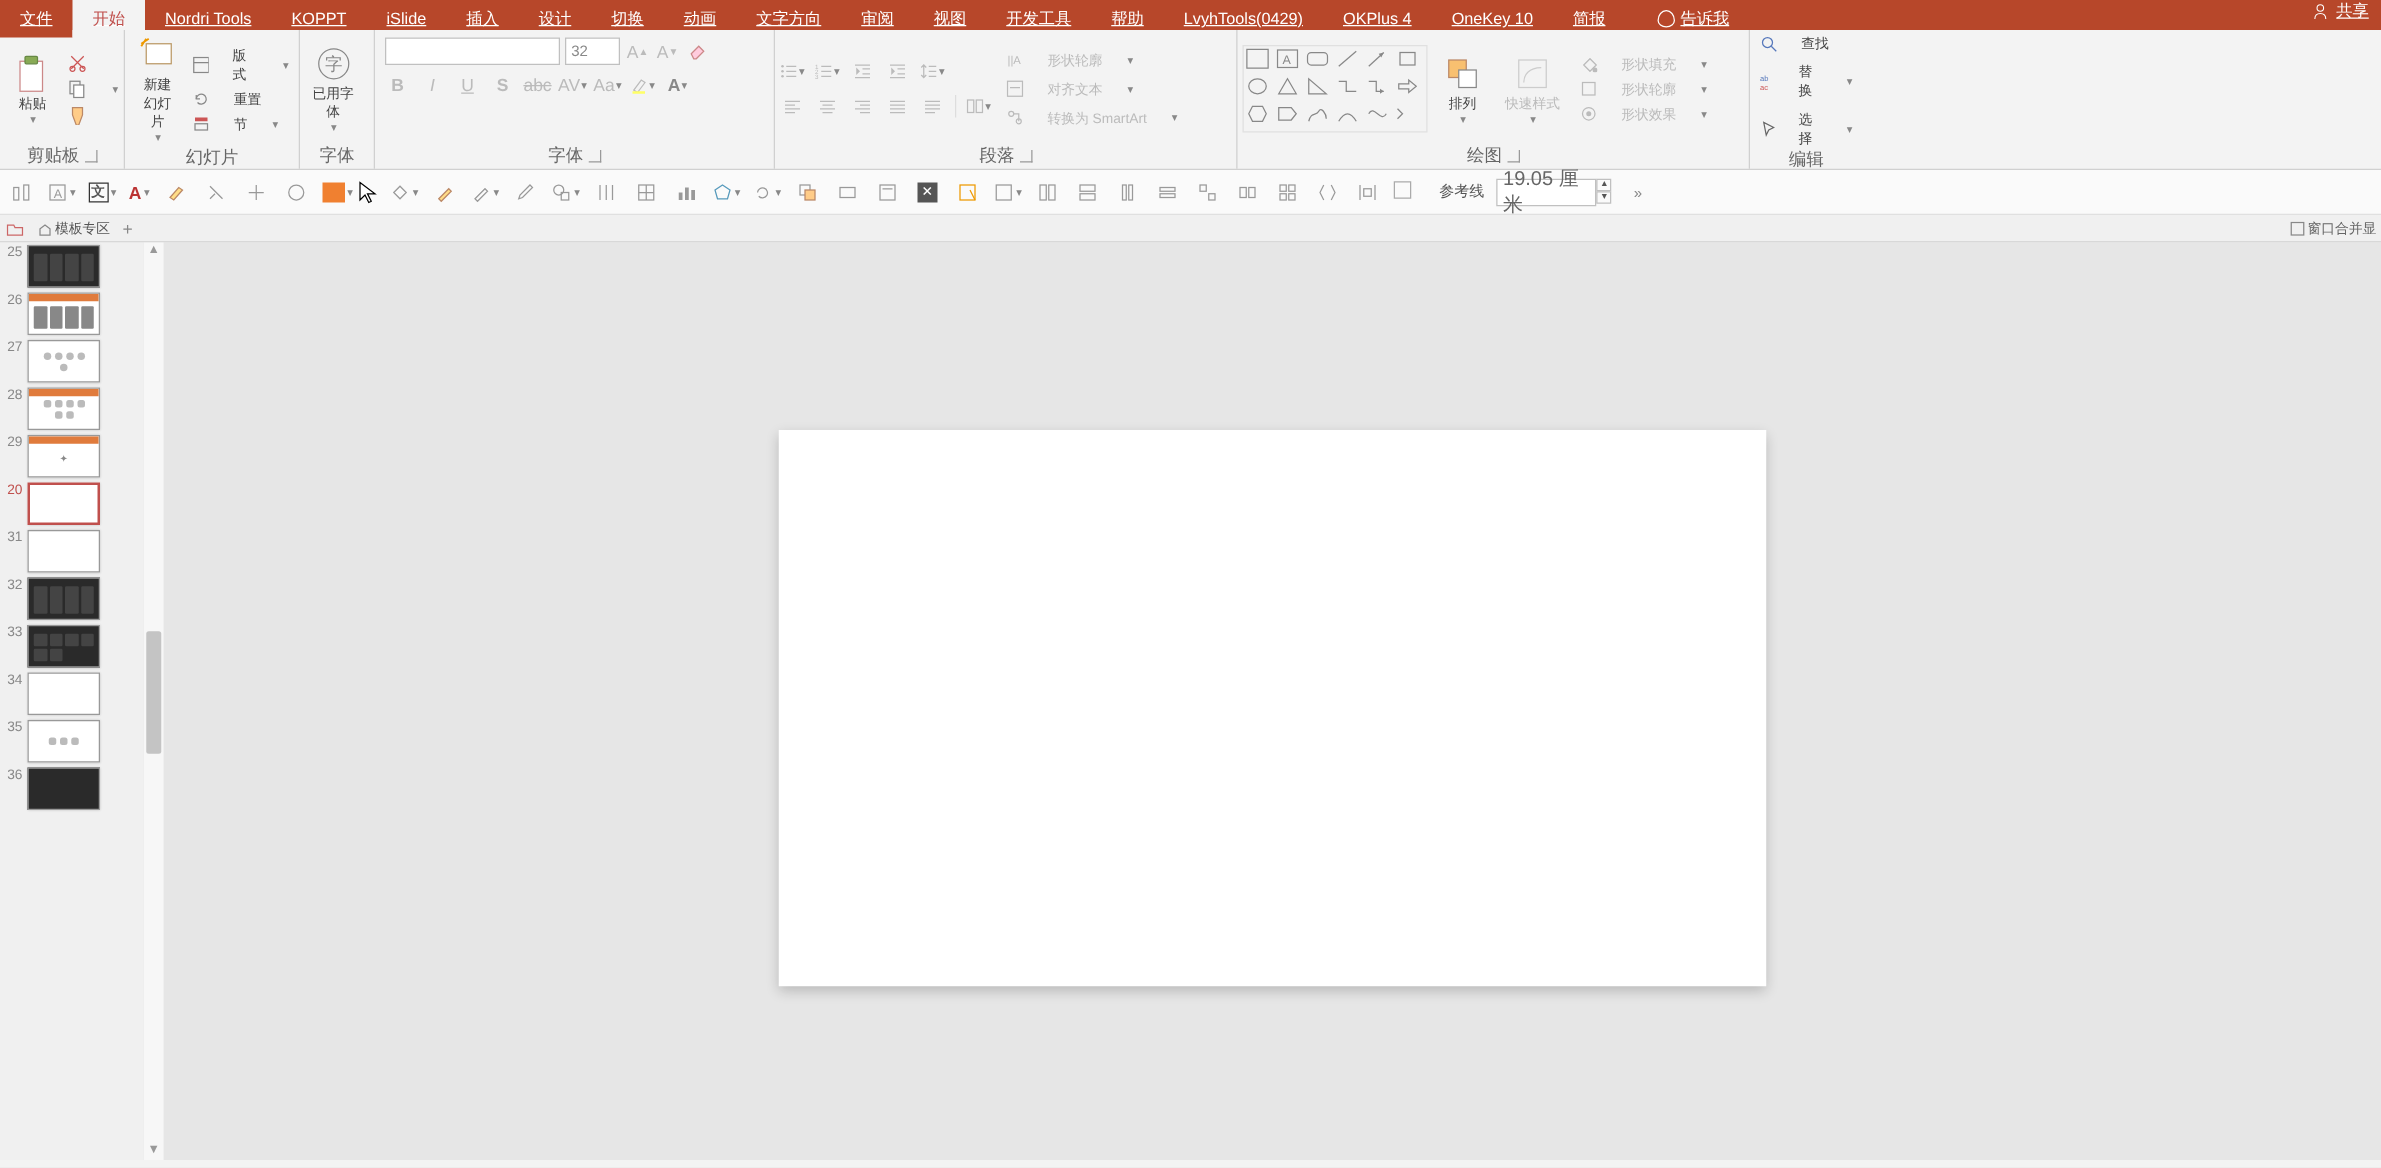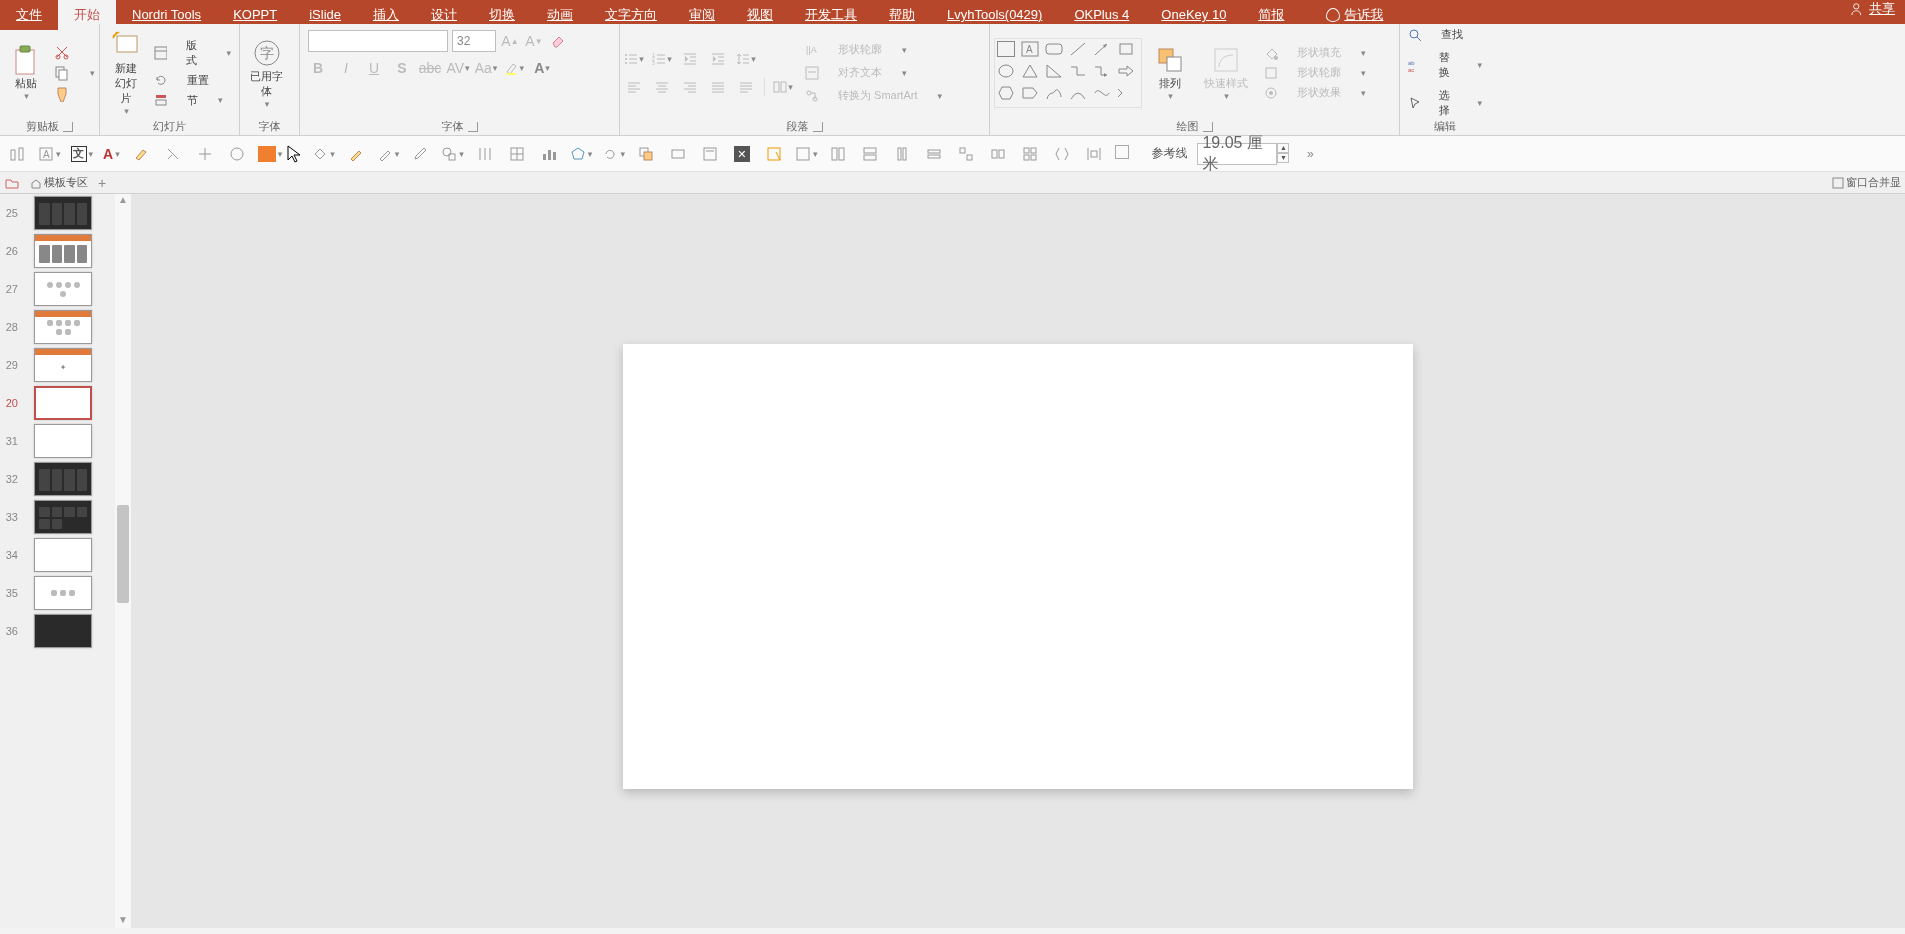--- a/index.html
+++ b/index.html
@@ -8,21 +8,21 @@
     .titlebar .tab { padding: 0 16px; height: 30px; line-height: 30px; cursor: pointer; }
     .titlebar .tab.file { background: #b7472a; }
     .titlebar .tab.active { background: #f3f3f3; color: #c0504d; }
     .titlebar .tellme { margin-left: 10px; display: flex; align-items: center; }
     .titlebar .share { margin-left: auto; margin-right: 0; display: flex; align-items: center; padding: 0 10px; }
     .bulb { width: 14px; height: 14px; border: 1px solid #fff; border-radius: 50% 50% 50% 50% / 60% 60% 40% 40%; margin-right: 4px; }
     .person { width: 14px; height: 14px; margin-right: 4px; }
     .ribbon { background: #f3f3f3; height: 112px; display: flex; border-bottom: 1px solid #d0d0d0; }
     .group { border-right: 1px solid #d0d0d0; display: flex; flex-direction: column; padding: 2px 4px 0; }
     .group-body { flex: 1; display: flex; align-items: center; gap: 2px; }
-    .group-label { text-align: center; font-size: 11px; color: #666; padding-bottom: 1px; display: flex; justify-content: center; align-items: center; }
+    .group-label { text-align: center; font-size: 14px; color: #666; padding-bottom: 1px; display: flex; justify-content: center; align-items: center; }
     .dlg-launcher { width: 10px; height: 10px; border: 1px solid #999; border-top: none; border-left: none; margin-left: 4px; cursor: pointer; }
     .big-btn { display: flex; flex-direction: column; align-items: center; justify-content: center; padding: 2px 6px; font-size: 11px; color: #444; cursor: pointer; }
     .big-btn .ico { width: 32px; height: 32px; display: flex; align-items: center; justify-content: center; }
     .small-col { display: flex; flex-direction: column; gap: 3px; }
     .small-btn { display: flex; align-items: center; font-size: 11px; color: #444; padding: 1px 4px; cursor: pointer; gap: 19px; }
     .font-name { width: 140px; height: 22px; border: 1px solid #c0c0c0; background: #fff; }
     .font-size { width: 44px; height: 22px; border: 1px solid #c0c0c0; background: #fff; padding: 0 4px; font-size: 12px; color: #888; display: flex; align-items: center; }
     .tool-row { display: flex; gap: 4px; align-items: center; }
     .tiny { width: 20px; height: 20px; display: flex; align-items: center; justify-content: center; color: #888; font-size: 14px; cursor: pointer; }
     .disabled { color: #bbb; }
@@ -36,21 +36,21 @@
     .spinner { display: flex; flex-direction: column; }
     .spinner span { width: 12px; height: 10px; border: 1px solid #c0c0c0; font-size: 7px; text-align: center; line-height: 8px; cursor: pointer; }
     .tabstrip { height: 22px; background: #f0f0f0; border-bottom: 1px solid #d0d0d0; display: flex; align-items: center; padding: 0 4px; gap: 10px; font-size: 11px; }
     .tabstrip .icon-btn { width: 16px; height: 16px; color: #b7472a; cursor: pointer; display: flex; align-items: center; justify-content: center; }
     .mini-link { color: #555; cursor: pointer; display: flex; align-items: center; gap: 2px; }
     .plus { font-size: 14px; color: #888; }
     .spacer { flex: 1; }
     .win-merge { font-size: 11px; color: #666; display: flex; align-items: center; gap: 2px; }
     .main { display: flex; height: calc(100% - 200px); background: #e6e6e6; }
     .thumbs { width: 115px; background: #f0f0f0; display: flex; flex-direction: column; overflow: hidden; position: relative; }
-    .thumb-row { display: flex; align-items: center; padding: 2px 4px 2px 0; gap: 16px; }
+    .thumb-row { display: flex; padding: 2px 4px 2px 0; gap: 4px; }
     .thumb-num { width: 18px; text-align: right; font-size: 11px; color: #888; }
     .thumb-num.sel { color: #c0504d; }
     .thumb { width: 58px; height: 34px; background: #fff; border: 1px solid #999; box-shadow: 0 0 2px rgba(0,0,0,.2); position: relative; overflow: hidden; }
     .thumb.sel { border: 2px solid #c0504d; }
     .thumb.dark { background: #2a2a2a; }
     .thumb.orange::before { content:''; position:absolute; top:0; left:0; right:0; height:6px; background:#e07b3c; }
     .thumb .mini-bars { position:absolute; inset:6px 4px 4px; display:grid; grid-template-columns: repeat(4,1fr); gap:2px; }
     .thumb .mini-bars span { background:#444; border-radius:1px; }
     .mini-dots { position:absolute; inset:8px; display:flex; flex-wrap:wrap; gap:3px; align-content:center; justify-content:center;}
     .mini-dots span{width:6px;height:6px;background:#bbb;border-radius:2px;}

